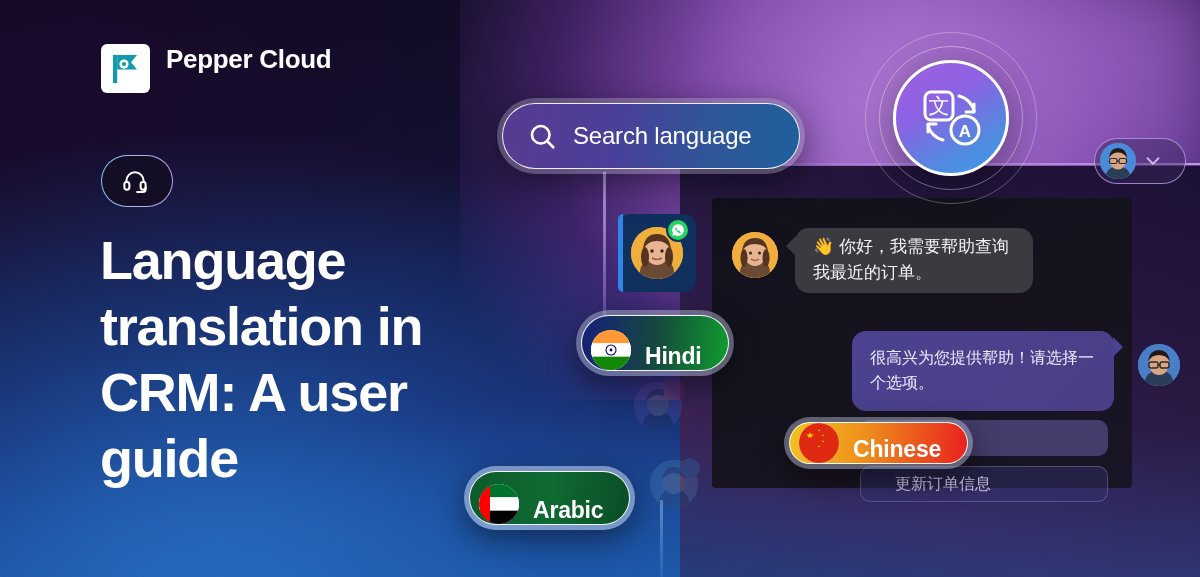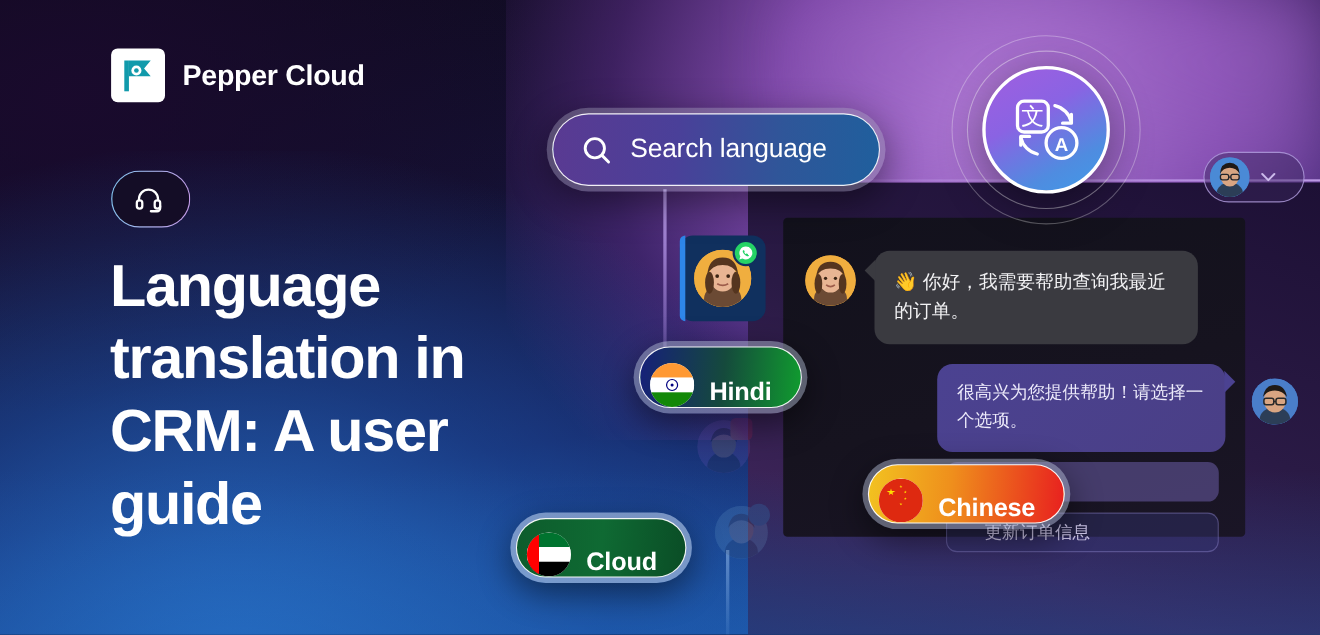--- a/index.html
+++ b/index.html
@@ -39,21 +39,21 @@
   .bg-panel-seam{
     position:absolute; right:0; top:163px; width:520px; height:2px;
     background:linear-gradient(90deg, rgba(190,150,235,0), rgba(205,170,245,.85));
   }
   .bg-bottomfade{
     position:absolute; left:0; bottom:0; width:1200px; height:150px;
     background:linear-gradient(to top, rgba(30,90,170,.35), rgba(0,0,0,0));
   }
 
   
-  .logo-row{ position:absolute; left:101px; top:44px; display:flex; align-items:center; gap:16px; }
+  .logo-row{ position:absolute; left:101px; top:44px; display:flex; gap:16px; }
   .logo-mark{
     width:49px; height:49px; background:#fff; border-radius:6px;
     display:flex; align-items:center; justify-content:center;
   }
   .logo-text{ color:#fff; font-size:26px; font-weight:700; letter-spacing:-.3px; }
 
   .badge{
     position:absolute; left:101px; top:155px;
     height:52px; padding:0 24px 0 20px;
     display:flex; align-items:center; gap:13px;
@@ -109,21 +109,21 @@
     box-shadow:0 10px 40px rgba(0,0,0,.4);
   }
 
   
   .chat-panel{
     position:absolute; left:712px; top:198px; width:420px; height:290px;
     background:linear-gradient(165deg,#12111c 0%,#16131f 55%,#1a1526 100%);
     border-radius:4px;
   }
   .bubble-in{
-    position:absolute; left:795px; top:228px; width:294px; padding:16px 18px;
+    position:absolute; left:795px; top:228px; width:238px; padding:6px 18px;
     background:#3a3a40; border-radius:14px 14px 14px 14px;
     color:#f2f2f4; font-size:17px; line-height:1.55;
   }
   .bubble-in::before{
     content:""; position:absolute; left:-9px; top:8px;
     border:10px solid transparent; border-right-color:#3a3a40; border-left:0;
   }
   .bubble-out{
     position:absolute; left:852px; top:331px; width:262px; padding:15px 18px;
     background:linear-gradient(135deg,#4b4291,#4a3f86);
@@ -180,21 +180,21 @@
   .lang-inner{
     display:flex; align-items:flex-end; gap:14px;
     padding:0 26px 0 9px; height:100%; width:100%;
     border-radius:30px; border:1.8px solid rgba(255,255,255,.95);
   }
   .lang-label{ color:#fff; font-size:23px; font-weight:600; letter-spacing:-.2px; }
   .flag{ width:40px; height:40px; border-radius:50%; overflow:hidden; flex:none; background:#fff; }
 
   .pill-hindi{ left:576px; top:310px; height:66px; background:rgba(165,175,195,.5); }
   .pill-hindi .lang-inner{ background:linear-gradient(95deg,#16207a 0%,#154a3c 52%,#109c2f 100%); }
-  .pill-chinese{ left:784px; top:417px; height:64px; background:rgba(168,176,198,.5); }
+  .pill-chinese{ left:784px; top:417px; height:52px; background:rgba(168,176,198,.5); }
   .pill-chinese .lang-inner{ background:linear-gradient(95deg,#f2c220 0%,#ef8f1c 42%,#e8201f 100%); }
   .pill-arabic{ left:464px; top:466px; height:64px; background:rgba(196,214,236,.55); }
   .pill-arabic .lang-inner{ background:linear-gradient(95deg,#0d5c2c 0%,#0f6a33 50%,#0a4d26 100%); }
 </style>
 </head>
 <body>
 
 <div class="bg-base"></div>
 <div class="bg-leftwash"></div>
 <div class="bg-purpleglow"></div>
@@ -374,21 +374,21 @@
 <div class="lang-pill pill-arabic">
   <div class="lang-inner">
     <div class="flag">
       <svg viewBox="0 0 40 40" width="40" height="40">
         <rect width="40" height="13.33" fill="#00732F"></rect>
         <rect y="13.33" width="40" height="13.33" fill="#fff"></rect>
         <rect y="26.66" width="40" height="13.34" fill="#000"></rect>
         <rect width="11" height="40" fill="#FF0000"></rect>
       </svg>
     </div>
-    <span class="lang-label">Cloud</span>
+    <span class="lang-label">Arabic</span>
   </div>
 </div>
 
 <div class="logo-row">
   <div class="logo-mark">
     <svg width="30" height="32" viewBox="0 0 30 32">
       <rect x="2" y="2" width="4.2" height="28" fill="#119aab"></rect>
       <path d="M6.2 2 H26 L20 9.2 L26 16.4 H6.2 Z" fill="#119aab"></path>
       <path d="M13 6.5 a4.6 4.6 0 1 1 0 9.2 a4.6 4.6 0 1 1 0 -9.2" fill="#fff"></path>
       <circle cx="13" cy="11.1" r="2.1" fill="#119aab"></circle>

